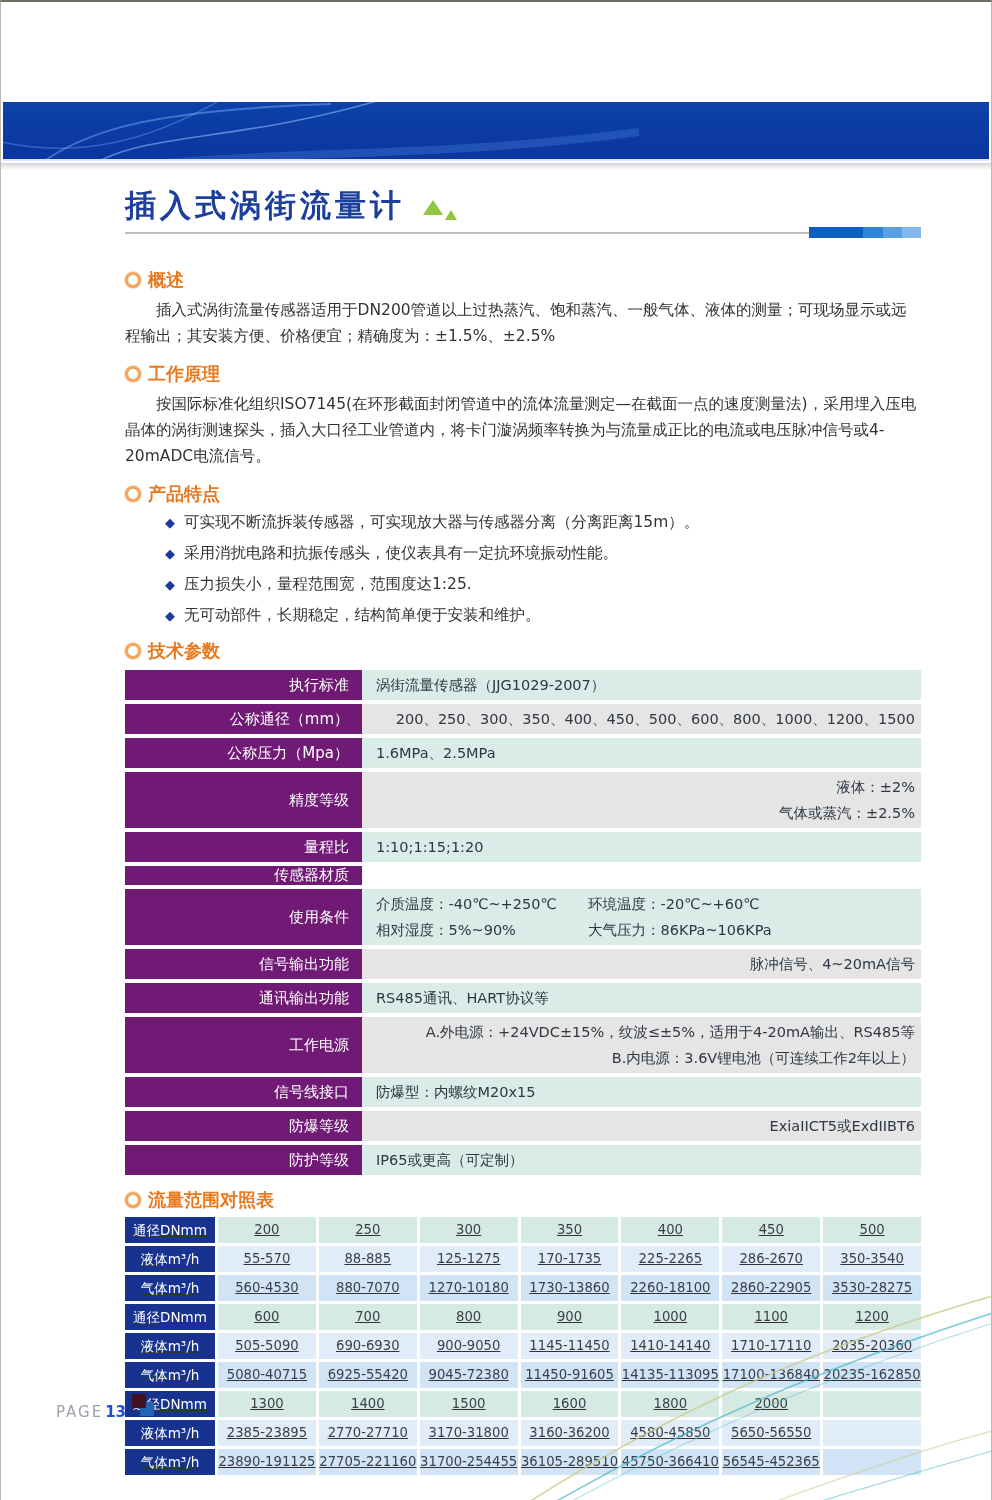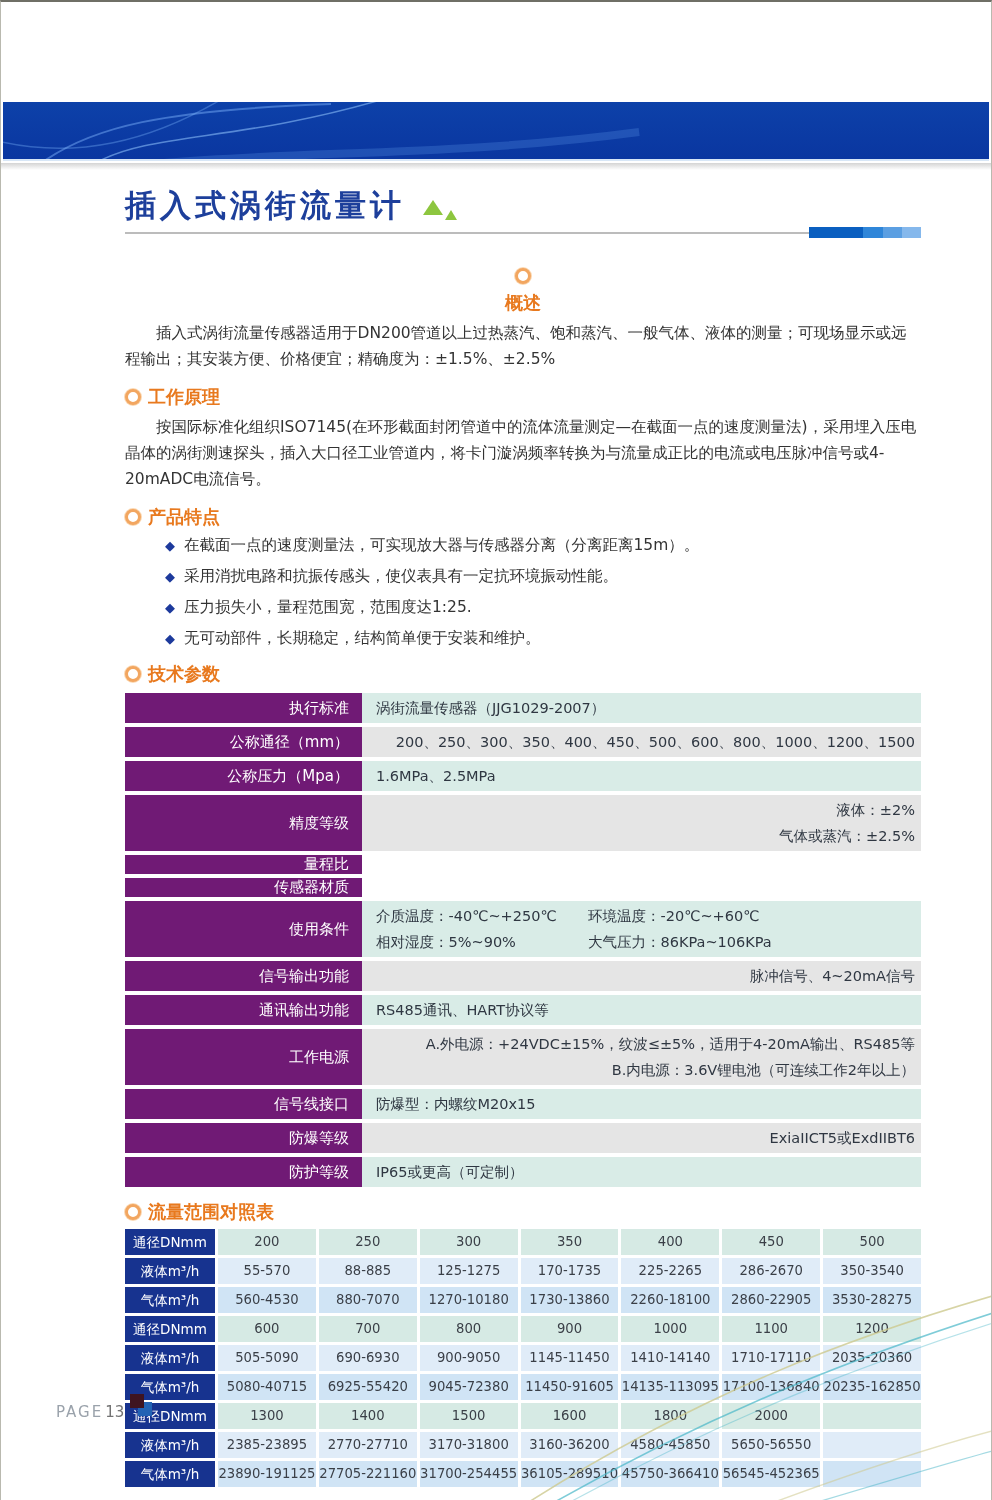--- a/index.html
+++ b/index.html
@@ -23,52 +23,52 @@
   .tri-a{position:absolute;left:2px;bottom:7px;width:0;height:0;
     border-left:10px solid transparent;border-right:10px solid transparent;border-bottom:15px solid #8dc63f;}
   .tri-b{position:absolute;left:24px;bottom:2px;width:0;height:0;
     border-left:6px solid transparent;border-right:6px solid transparent;border-bottom:10px solid #8dc63f;}
   .title-rule{position:relative;margin-top:10px;height:12px;border-top:2px solid #bcbcbc;}
   .rule-bar{position:absolute;right:0;top:-7px;width:112px;height:11px;
     background:linear-gradient(90deg,#0a5fc0 0%,#0a5fc0 48%,#2f86d9 48%,#2f86d9 66%,#5b9fe2 66%,#5b9fe2 83%,#85b8ec 83%);}
   
   .sec-head{display:flex;align-items:center;gap:7px;color:#e8791e;font-size:18px;
     font-weight:bold;margin:13px 0 5px 0;}
-  .sec-head.first{margin-top:22px;flex-direction:column;}
+  .sec-head.first{margin-top:22px;}
   .ring{width:10px;height:10px;border:3px solid #f2a660;border-radius:50%;background:#fff;
     box-shadow:0 0 0 1px #fbd9b5;flex:0 0 auto;}
   .para{font-size:15.5px;line-height:26px;color:#333;text-indent:2em;margin:1px 0 4px 0;}
   
   .feat{margin:6px 0 2px 40px;}
   .feat-item{display:flex;gap:9px;font-size:15.5px;line-height:21px;margin-bottom:10px;color:#333;}
   .diamond{color:#1d3a9c;font-size:13px;line-height:21px;flex:0 0 auto;}
   
   .tech-table{margin-top:7px;}
   .trow{display:flex;margin-bottom:4px;}
   .tlabel{width:237px;box-sizing:border-box;background:#701a75;color:#fff;font-size:15px;
     display:flex;align-items:center;justify-content:flex-end;padding-right:13px;text-align:right;}
   .tval{flex:1;box-sizing:border-box;padding:2px 6px 2px 14px;font-size:14.5px;
     color:#2f3742;display:flex;flex-direction:column;justify-content:center;}
   .tline{line-height:26px;white-space:nowrap;}
   .colA{display:inline-block;min-width:212px;}
   .alt-green{background:#d9ece7;}
   .alt-blue{background:#e5e5e5;text-align:right;}
   
-  .flow-table{}
+  .flow-table{text-decoration:underline;}
   .frow{display:flex;gap:3px;margin-bottom:3px;}
   .flabel{width:90px;flex:0 0 auto;background:#17338f;color:#fff;font-size:13.5px;
     display:flex;align-items:center;justify-content:center;line-height:26px;}
   .fcell{flex:1;text-align:center;font-size:13.2px;line-height:26px;color:#3a3f47;white-space:nowrap;}
   .f-dn{background:#d6eae4;}
   .f-liq{background:#e0ecf8;}
   .f-gas{background:#d0e4f5;}
   
   .footer{position:absolute;left:55px;top:1398px;display:flex;align-items:center;}
   .footer .pg{color:#9aa2ab;font-size:15px;letter-spacing:2px;}
-  .footer .num{color:#737373;font-size:15px;font-weight:normal;margin-left:2px;}
+  .footer .num{color:#1d4ed8;font-size:15px;font-weight:bold;margin-left:2px;}
   .squares{position:relative;width:28px;height:24px;margin-left:4px;}
   .sq-maroon{position:absolute;left:2px;top:-6px;width:14px;height:14px;background:#3f1420;z-index:2;}
   .sq-blue{position:absolute;left:10px;top:2px;width:14px;height:14px;background:#2263b4;z-index:1;}
   
   .deco{position:absolute;left:0;top:0;width:992px;height:1500px;pointer-events:none;z-index:5;}
 </style>
 </head>
 <body>
 
 <div class="page">
@@ -108,21 +108,21 @@
     </div>
     <p class="para">按国际标准化组织ISO7145(在环形截面封闭管道中的流体流量测定—在截面一点的速度测量法)，采用埋入压电晶体的涡街测速探头，插入大口径工业管道内，将卡门漩涡频率转换为与流量成正比的电流或电压脉冲信号或4-20mADC电流信号。</p>
 
     <div class="sec-head">
       <span class="ring"></span>
       <span>产品特点</span>
     </div>
     <div class="feat">
         <div class="feat-item">
           <span class="diamond">◆</span>
-          <span>在截面一点的速度测量法，可实现放大器与传感器分离（分离距离15m）。</span>
+          <span>可实现不断流拆装传感器，可实现放大器与传感器分离（分离距离15m）。</span>
         </div>
         <div class="feat-item">
           <span class="diamond">◆</span>
           <span>采用消扰电路和抗振传感头，使仪表具有一定抗环境振动性能。</span>
         </div>
         <div class="feat-item">
           <span class="diamond">◆</span>
           <span>压力损失小，量程范围宽，范围度达1:25.</span>
         </div>
         <div class="feat-item">
@@ -156,20 +156,23 @@
         </div>
         <div class="trow">
           <div class="tlabel">精度等级</div>
           <div class="tval alt-blue">
             <div class="tline">液体：±2%</div>
             <div class="tline">气体或蒸汽：±2.5%</div>
           </div>
         </div>
         <div class="trow">
           <div class="tlabel">量程比</div>
+          <div class="tval alt-green">
+            <div class="tline">1:10;1:15;1:20</div>
+          </div>
         </div>
         <div class="trow">
           <div class="tlabel">传感器材质</div>
         </div>
         <div class="trow">
           <div class="tlabel">使用条件</div>
           <div class="tval alt-green">
             <div class="tline"><span class="colA">介质温度：-40℃~+250℃</span><span>环境温度：-20℃~+60℃</span></div>
             <div class="tline"><span class="colA">相对湿度：5%~90%</span><span>大气压力：86KPa~106KPa</span></div>
           </div>

